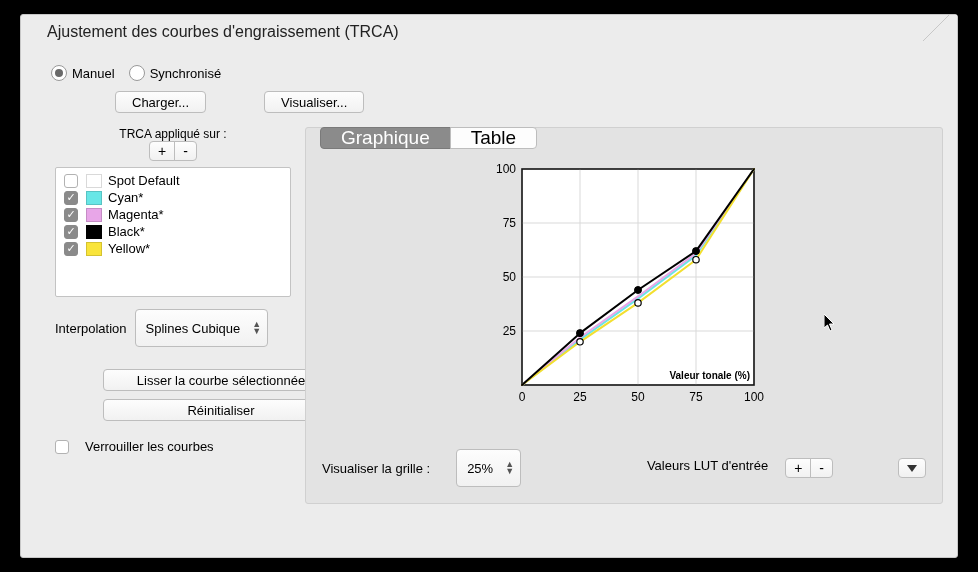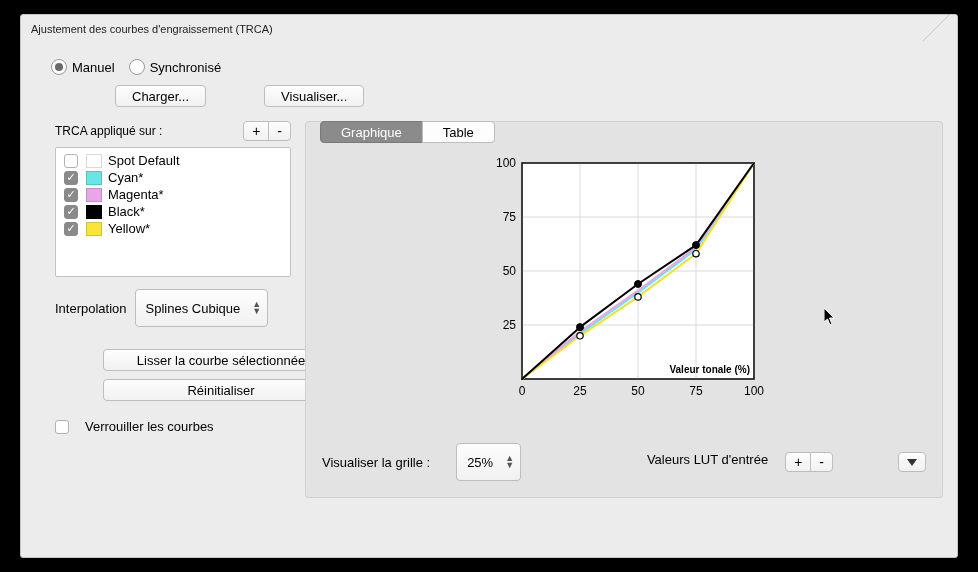--- a/index.html
+++ b/index.html
@@ -15,22 +15,22 @@
   .window {
     position:absolute;
     left:20px; top:14px; width:938px; height:544px;
     background:#ececec;
     border:1px solid #c7c7c7;
     border-radius:3px;
     box-shadow:0 8px 30px rgba(0,0,0,0.5);
   }
   .title-row {
     position:relative;
-    padding:8px 10px 18px 10px;
-    font-size:11px;
+    padding:8px 10px 18px 26px;
+    font-size:16px;
     color:#222;
   }
   .title-row::after{
     content:"";
     position:absolute;
     right:0; top:0;
     width:42px; height:26px;
     background:linear-gradient(135deg, transparent 49%, #c7c7c7 49%, #c7c7c7 51%, #ececec 51%);
   }
   .radio-row { display:flex; align-items:center; gap:14px; padding:6px 0 10px 30px;}
@@ -67,21 +67,21 @@
     background:transparent;
   }
   .right-panel {
     flex:1;
     background:#e3e3e3;
     border:1px solid #d0d0d0;
     border-radius:3px;
     padding:0 16px 16px 16px;
     position:relative;
   }
-  .panel-label { font-size:12px; margin-bottom:6px; display:flex; align-items:center; justify-content:space-between;}
+  .panel-label { font-size:12px; margin-bottom:6px; display:flex; align-items:center; justify-content:space-between;flex-direction:column;}
   .square-btn-group{ display:flex; }
   .square-btn-group .btn.small{ border-radius:0; margin-left:-1px;}
   .square-btn-group .btn.small:first-child{ border-top-left-radius:4px; border-bottom-left-radius:4px; margin-left:0;}
   .square-btn-group .btn.small:last-child{ border-top-right-radius:4px; border-bottom-right-radius:4px;}
   .listbox {
     background:#fff;
     border:1px solid #c3c3c3;
     border-radius:2px;
     padding:4px 0;
     height:130px;
@@ -119,21 +119,21 @@
   .row-inline{ display:flex; align-items:center; gap:8px; margin-top:12px;}
   .spacer-v{ height:22px; }
 
   
   .tabs {
     display:flex; margin-top:-1px; margin-bottom:6px;
     margin-left:-2px;
   }
   .tab {
     background:#fdfdfd; border:1px solid #bdbdbd; padding:2px 20px; height:22px;
-    font-size:13px; display:flex; align-items:center;
+    font-size:19px; display:flex; align-items:center;
   }
   .tab:first-child{ border-top-left-radius:4px; border-bottom-left-radius:4px;}
   .tab:last-child{ border-top-right-radius:4px; border-bottom-right-radius:4px; margin-left:-1px;}
   .tab.active{ background:#8b8b8b; color:#fff; border-color:#7a7a7a;}
 
   .chart-wrap{
     display:flex; justify-content:center; padding:6px 0 8px 0;
   }
   svg { display:block; }
 

